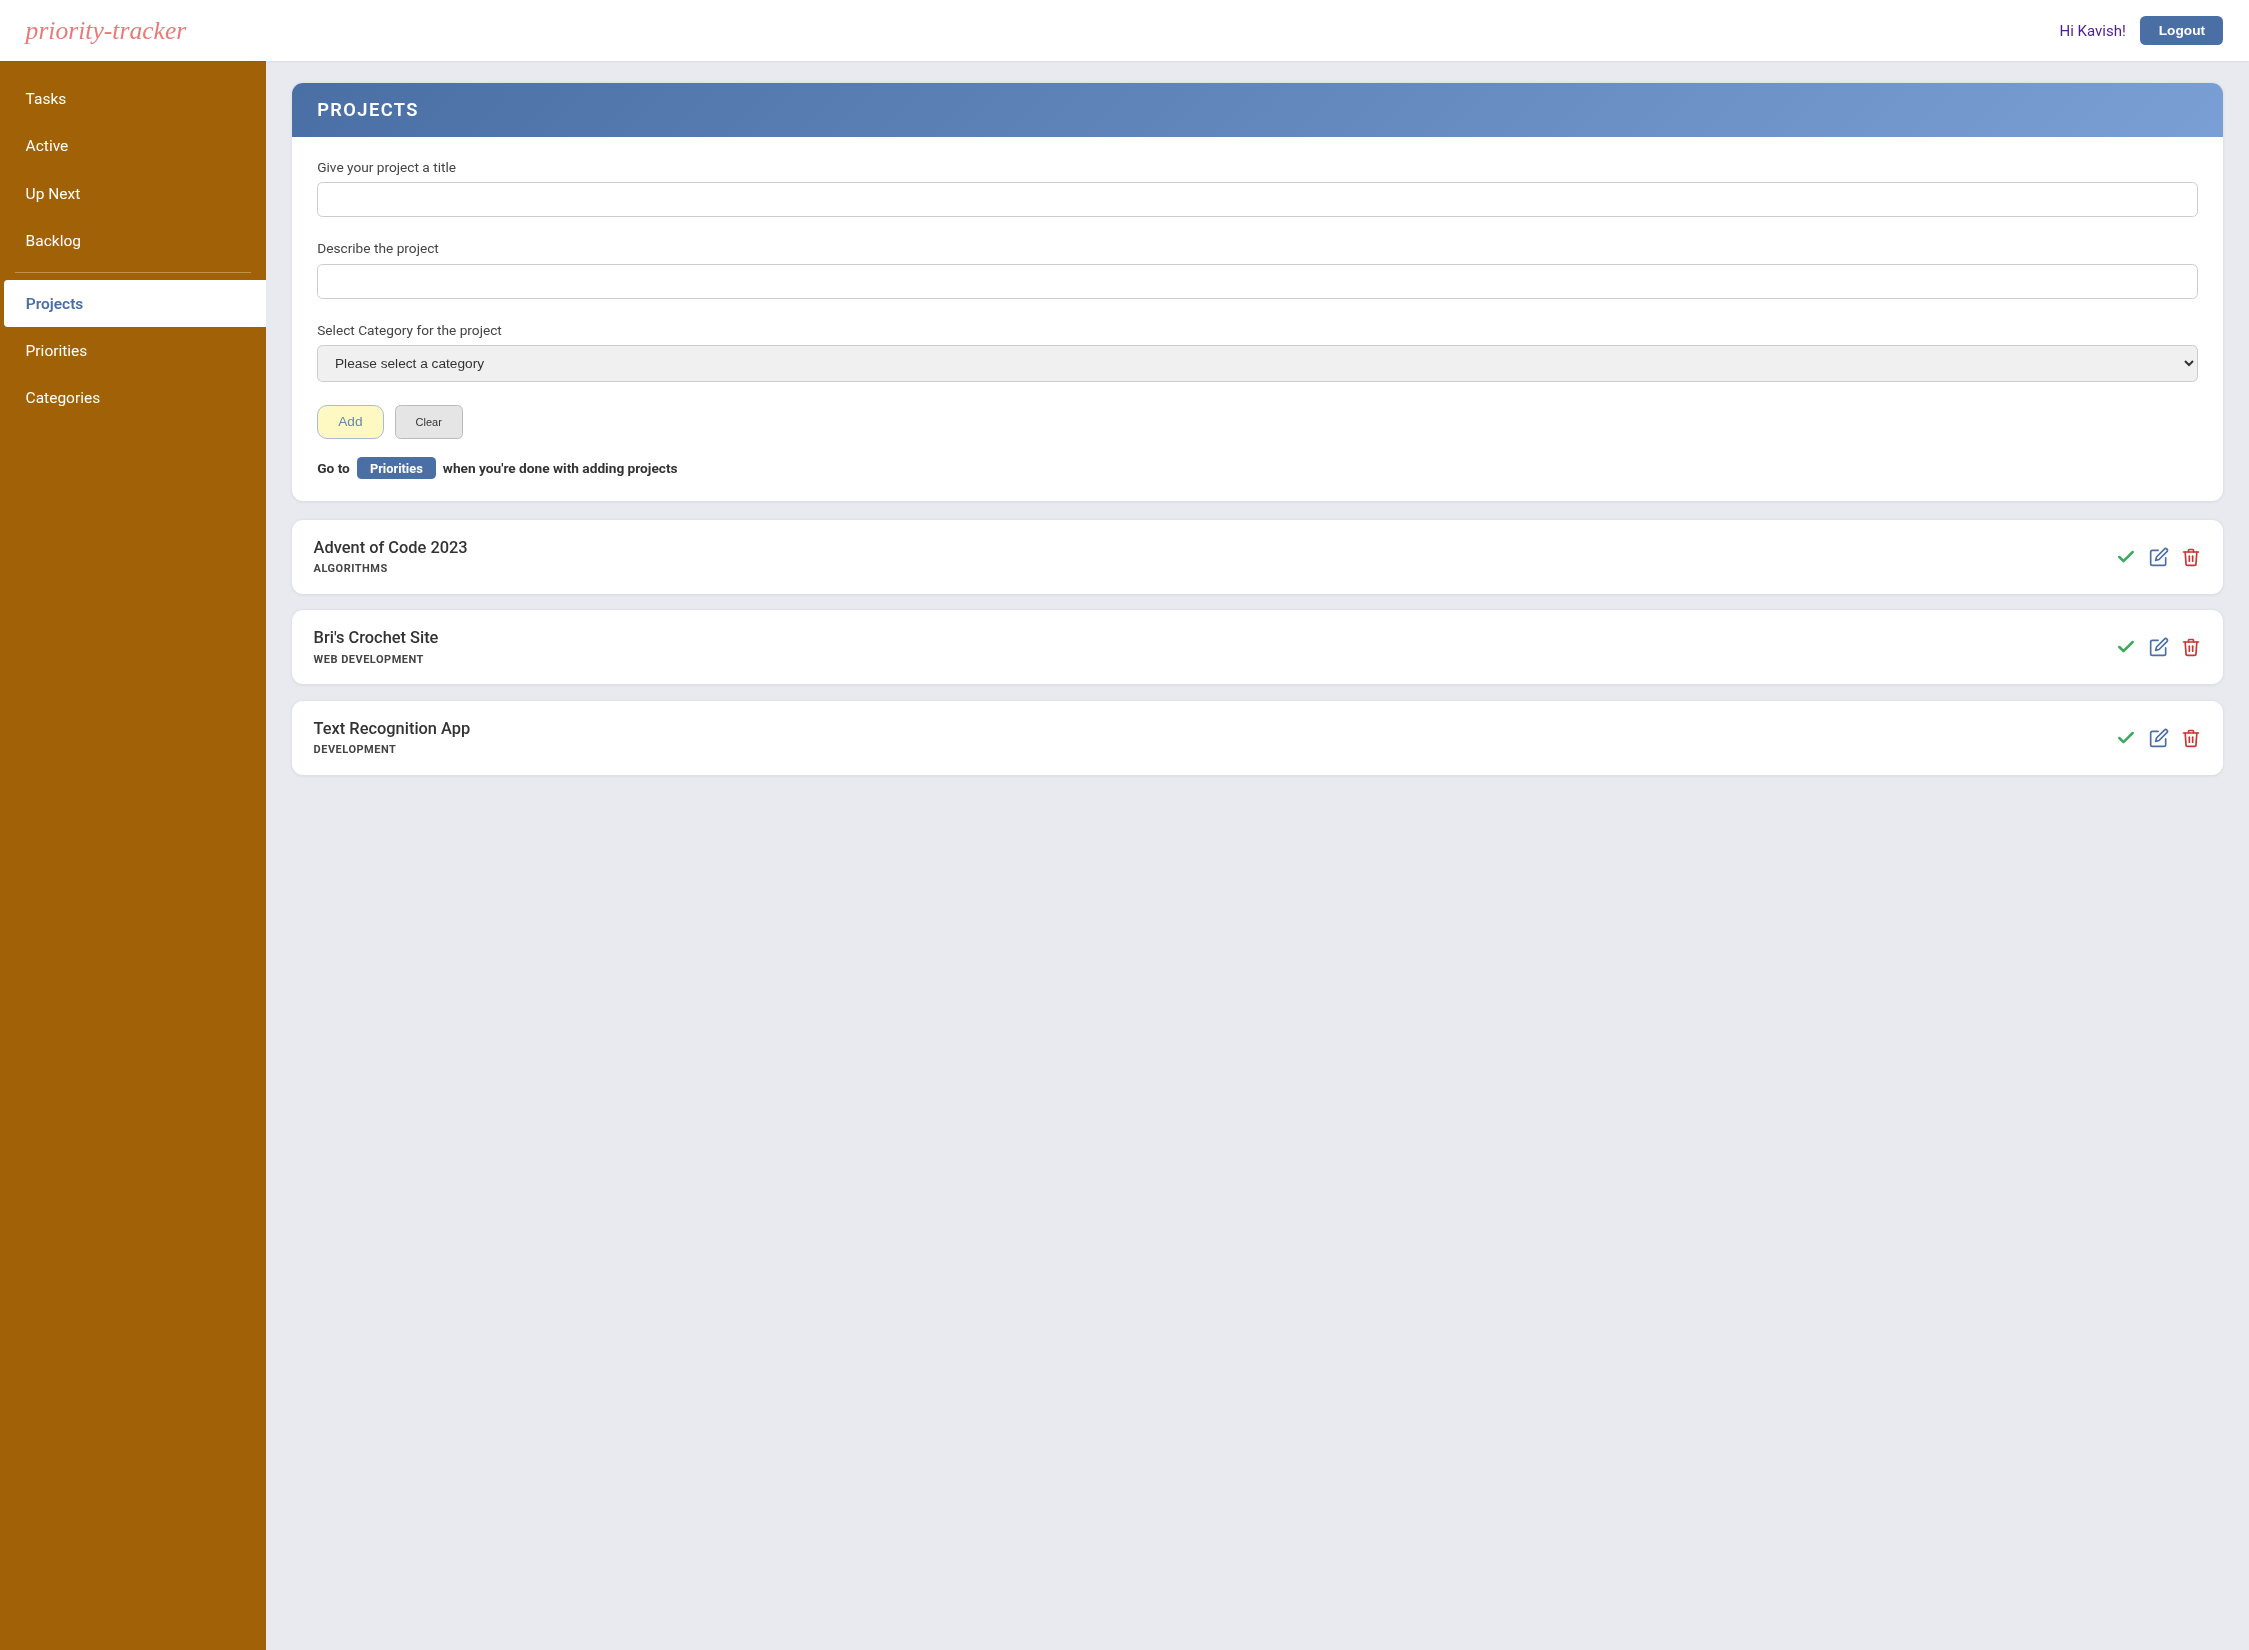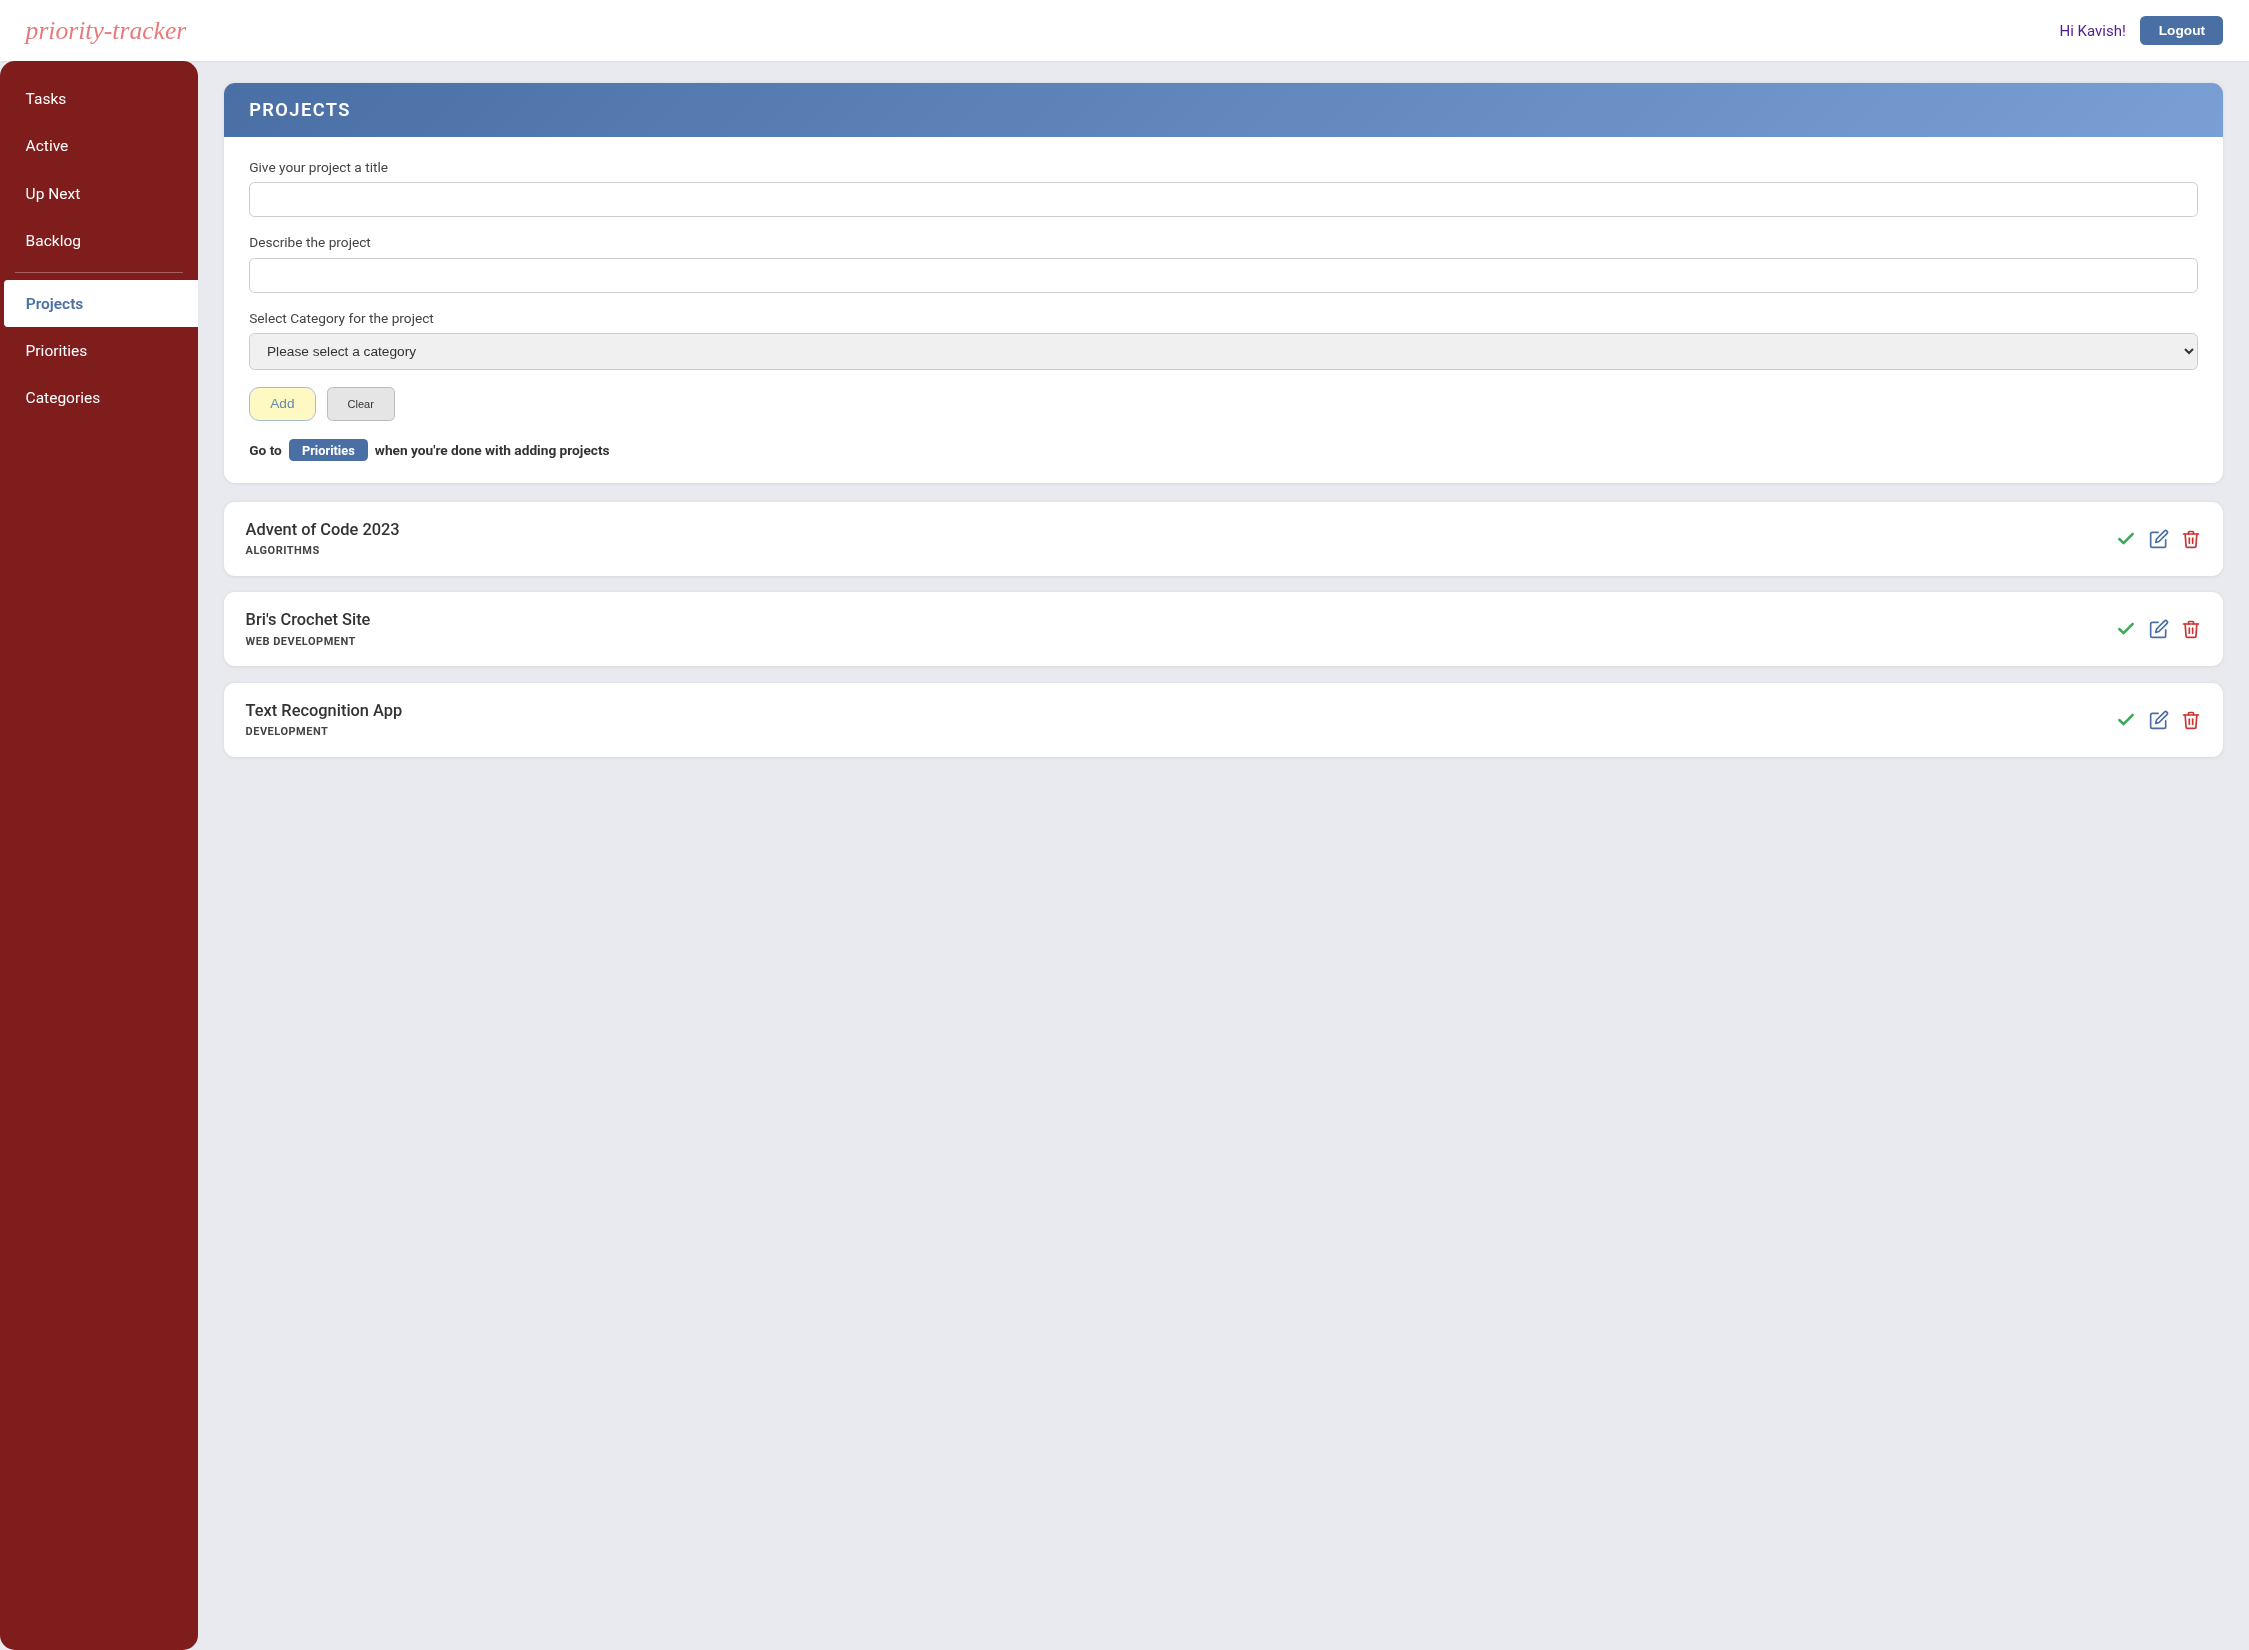--- a/index.html
+++ b/index.html
@@ -53,26 +53,25 @@
 
     
     .layout {
       display: flex;
       flex: 1;
       overflow: hidden;
     }
 
     
     .sidebar {
-      width: 198px;
-      background: #7f1d1d;
+      width: 266px;
+      background: #a16207;
       display: flex;
       flex-direction: column;
       flex-shrink: 0;
-      border-radius: 15px;
     }
     .sidebar-nav {
       padding-top: 14.6px;
     }
     .sidebar-section {
       margin-bottom: 7.3px;
     }
     .sidebar-item {
       display: block;
       padding: 14.6px 25.6px;
@@ -121,21 +120,21 @@
       font-weight: 600;
       letter-spacing: 1.4px;
       text-transform: uppercase;
     }
     .card-body {
       padding: 22px 25.6px;
     }
 
     
     .form-group {
-      margin-bottom: 17px;
+      margin-bottom: 23px;
     }
     .form-label {
       display: block;
       font-size: 13.7px;
       color: #444;
       margin-bottom: 7.3px;
     }
     .form-input {
       width: 100%;
       padding: 9.1px 12.8px;

